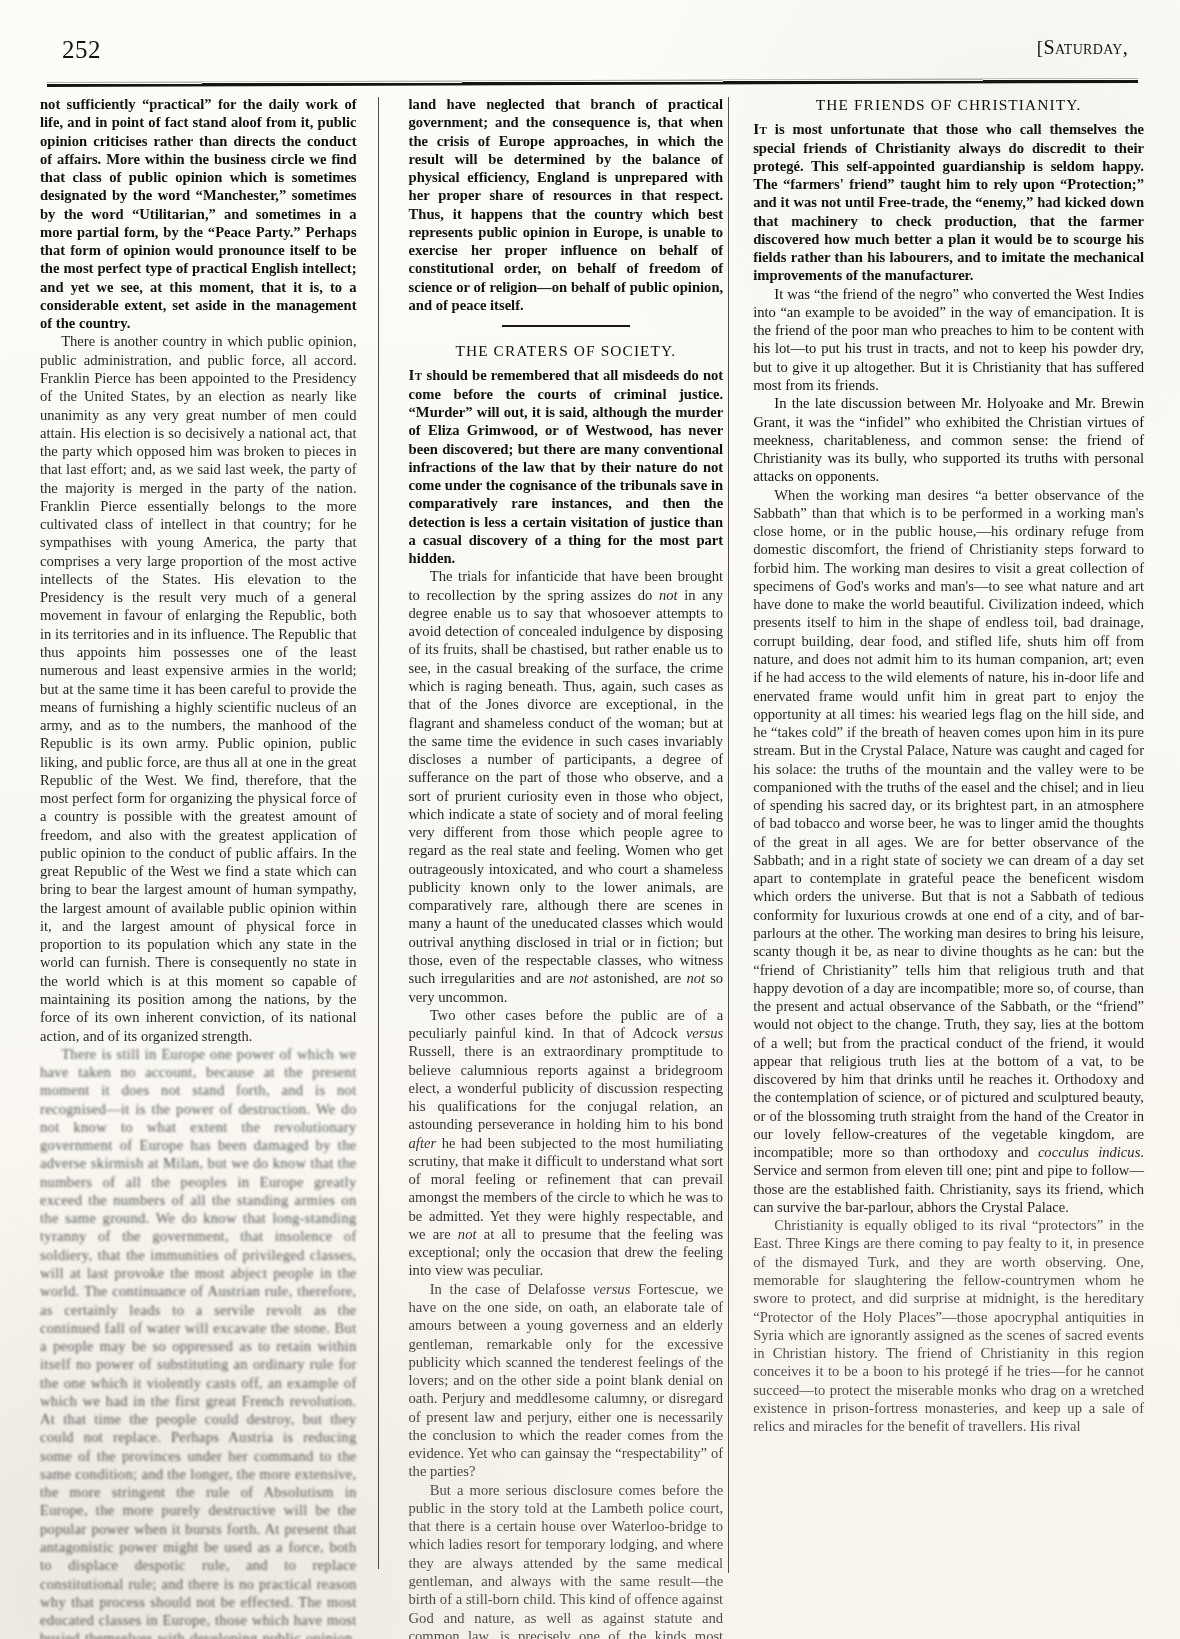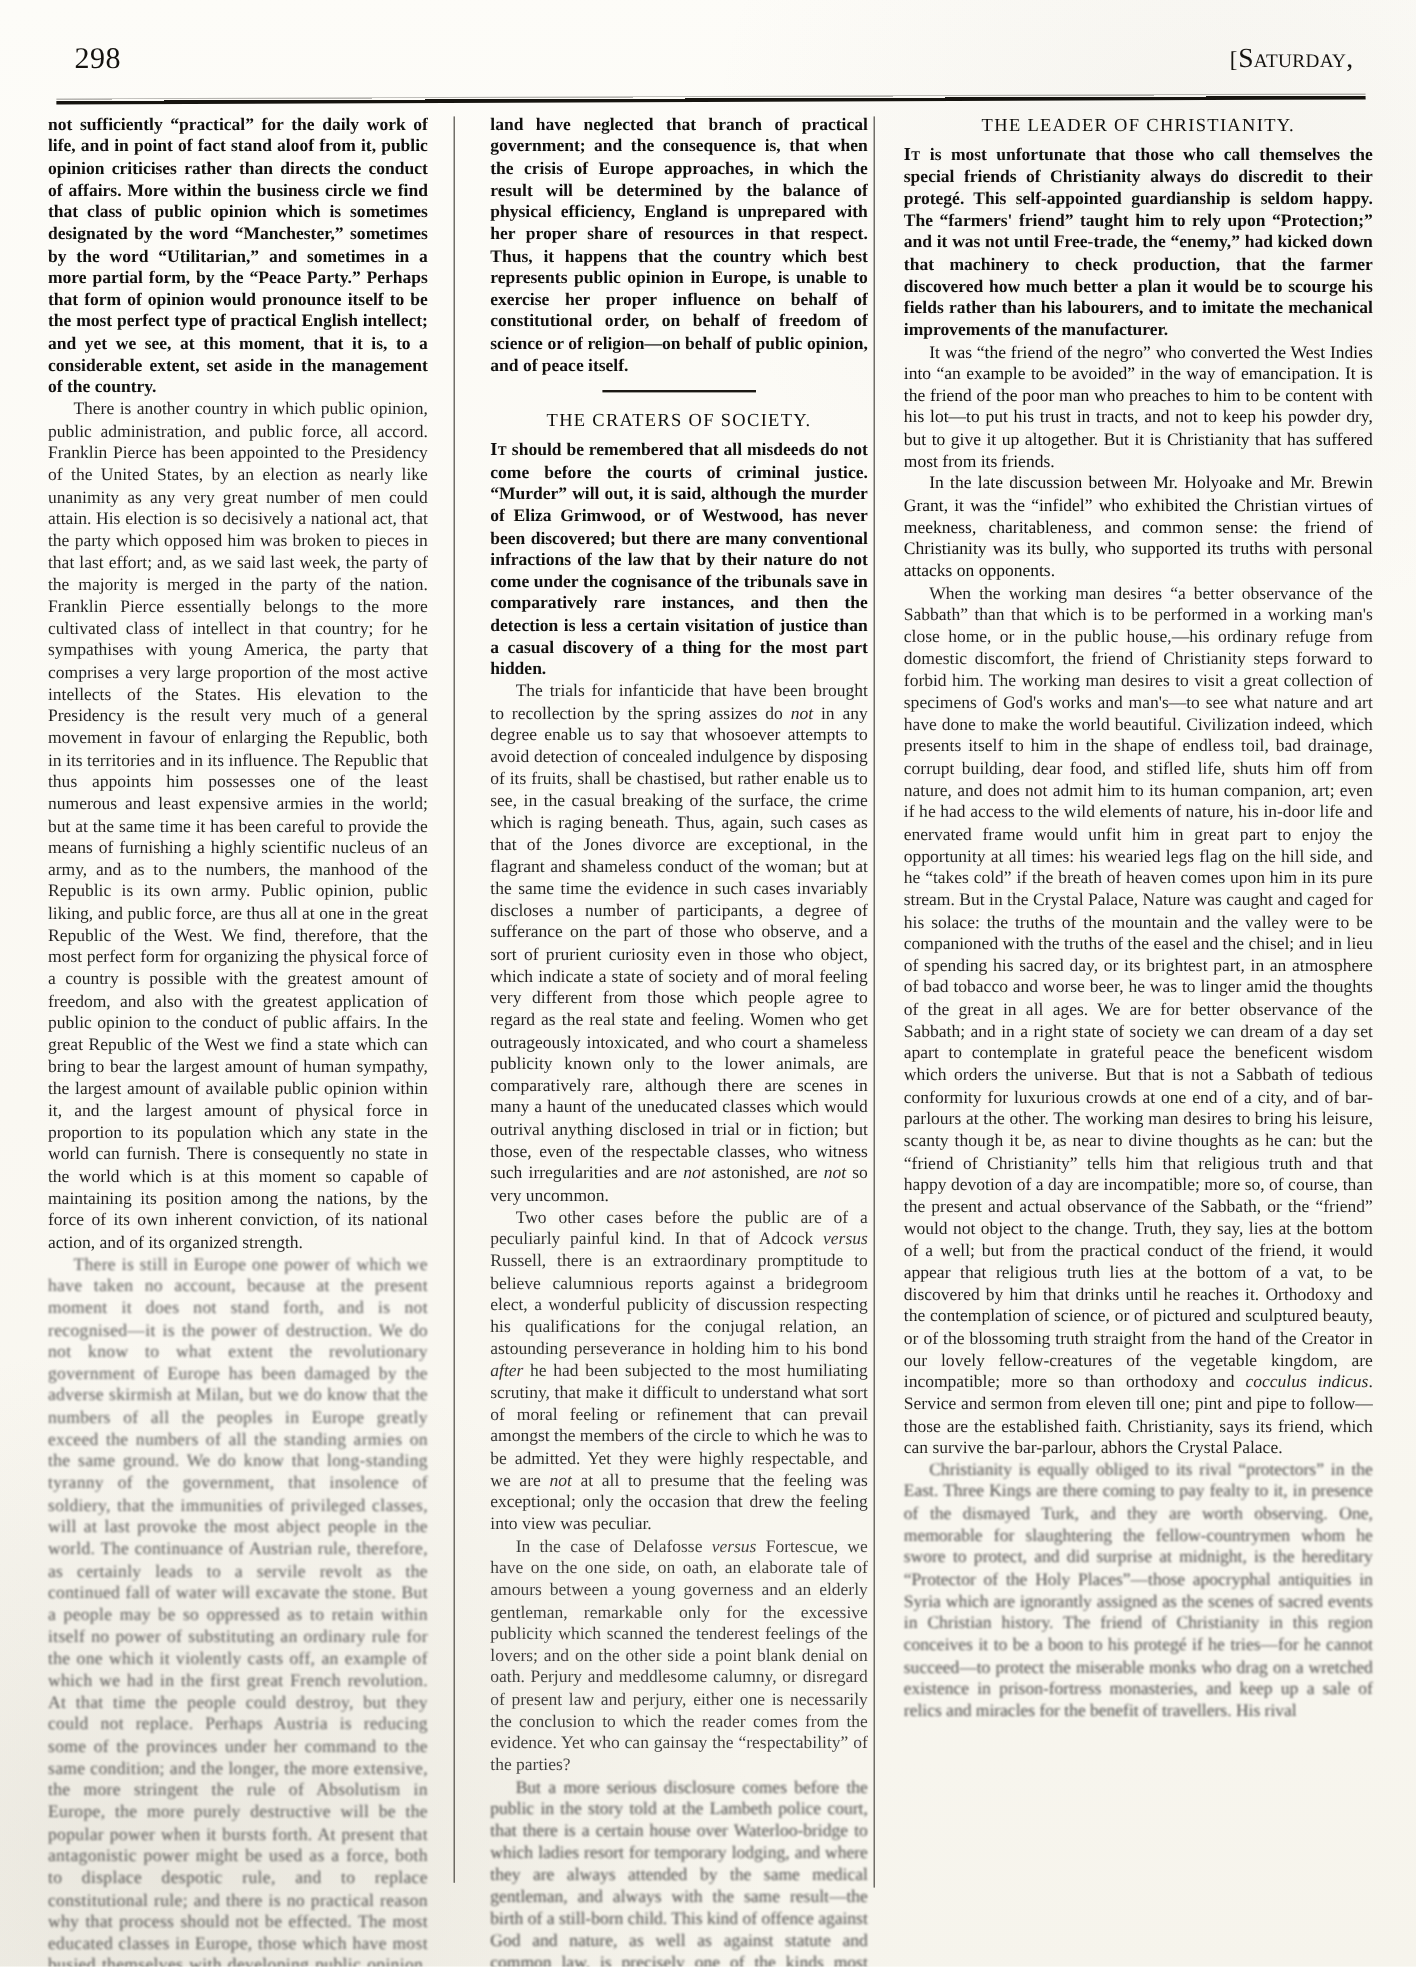--- a/index.html
+++ b/index.html
@@ -58,21 +58,21 @@
     font-family: "Liberation Serif", serif;
   }
   .masthead-right {
     position: absolute;
     right: 52px;
     top: 6px;
     font-size: 19px;
     letter-spacing: 0.6px;
     color: #15130f;
   }
-  .masthead-right .sc { font-size: 23px; }
+  .masthead-right .sc { font-size: 20px; }
   .rule-top {
     position: absolute;
     left: 47px;
     right: 42px;
     top: 80px;
     height: 5px;
     z-index: 2;
     background: linear-gradient(to bottom,
         rgba(20,18,14,0.30) 0 1px,
         rgba(0,0,0,0) 1px 2px,
@@ -147,21 +147,21 @@
   .f3b { filter: blur(0.62px) contrast(0.82) brightness(1.07); opacity: 0.88; }
 
   .col-1 .f4 { letter-spacing: 0.02em; }
 </style>
 </head>
 <body>
 
 <div class="page">
 
   <div class="masthead">
-    <div class="folio">298</div>
+    <div class="folio">252</div>
     <div class="masthead-right"><span>[</span><span class="sc">Saturday,</span></div>
   </div>
 
   <div class="rule-top"></div>
 
   <div class="columns">
 
     <div class="divider div-1"></div>
     <div class="divider div-2"></div>
 
@@ -194,21 +194,21 @@
       </div>
       <div class="f3b">
         <p>In the case of Delafosse <em>versus</em> Fortescue, we have on the one side, on oath, an elaborate tale of amours between a young governess and an elderly gentleman, remarkable only for the excessive publicity which scanned the tenderest feelings of the lovers; and on the other side a point blank denial on oath. Perjury and meddlesome calumny, or disregard of present law and perjury, either one is necessarily the conclusion to which the reader comes from the evidence. Yet who can gainsay the “respectability” of the parties?</p>
       </div>
       <div class="f3">
         <p>But a more serious disclosure comes before the public in the story told at the Lambeth police court, that there is a certain house over Waterloo-bridge to which ladies resort for temporary lodging, and where they are always attended by the same medical gentleman, and always with the same result—the birth of a still-born child. This kind of offence against God and nature, as well as against statute and common law, is precisely one of the kinds most difficult of detection, and therefore detection must be very rare as compared with the instances of the offence; yet the practice at which the evidence points is suspected with great probability in all great towns, and truly it is <em>sometimes</em> found out. Truth is stranger than fiction, and our own columns illustrate the proverb; the unintended disclosures of society itself excel those of the “Vagabond,” whose experience does  seem to penetrate to the darkest places of which society is conscious in itself.</p>
       </div>
     </div>
 
     <div class="col col-3">
-      <div class="art-head" style="margin-top:0">THE LEADER OF CHRISTIANITY.</div>
+      <div class="art-head" style="margin-top:0">THE FRIENDS OF CHRISTIANITY.</div>
       <div class="f0">
         <p class="noindent"><span class="sc">It</span><span> is most unfortunate that those who call themselves the special friends of Christianity always do discredit to their protegé. This self-appointed guardianship is seldom happy. The “farmers' friend” taught him to rely upon “Protection;” and it was not until Free-trade, the “enemy,” had kicked down that machinery to check production, that the farmer discovered how much better a plan it would be to scourge his fields rather than his labourers, and to imitate the mechanical improvements of the manufacturer.</span></p>
       </div>
       <div class="f0">
         <p>It was “the friend of the negro” who converted the West Indies into “an example to be avoided” in the way of emancipation. It is the friend of the poor man who preaches to him to be content with his lot—to put his trust in tracts, and not to keep his powder dry, but to give it up altogether. But it is Christianity that has suffered most from its friends.</p>
         <p>In the late discussion between Mr. Holyoake and Mr. Brewin Grant, it was the “infidel” who exhibited the Christian virtues of meekness, charitableness, and common sense: the friend of Christianity was its bully, who supported its truths with personal attacks on opponents.</p>
       </div>
       <div class="f1">
         <p>When the working man desires “a better observance of the Sabbath” than that which is to be performed in a working man's close home, or in the public house,—his ordinary refuge from domestic discomfort, the friend of Christianity steps forward to forbid him. The working man desires to visit a great collection of specimens of God's works and man's—to see what nature and art have done to make the world beautiful. Civilization indeed, which presents itself to him in the shape of endless toil, bad drainage, corrupt building, dear food, and stifled life, shuts him off from nature, and does not admit him to its human companion, art; even if he had access to the wild elements of nature, his in-door life and enervated frame would unfit him in great part to enjoy the opportunity at all times: his wearied legs flag on the hill side, and he “takes cold” if the breath of heaven comes upon him in its pure stream. But in the Crystal Palace, Nature was caught and caged for his solace: the truths of the mountain and the valley were to be companioned with the truths of the easel and the chisel; and in lieu of spending his sacred day, or its brightest part, in an atmosphere of bad tobacco and worse beer, he was to linger amid the thoughts of the great in all ages. We are for better observance of the Sabbath; and in a right state of society we can dream of a day set apart to contemplate in grateful peace the beneficent wisdom which orders the universe. But that is not a Sabbath of tedious conformity for luxurious crowds at one end of a city, and of bar-parlours at the other. The working man desires to bring his leisure, scanty though it be, as near to divine thoughts as he can: but the “friend of Christianity” tells him that religious truth and that happy devotion of a day are incompatible; more so, of course, than the present and actual observance of the Sabbath, or the “friend” would not object to the change. Truth, they say, lies at the bottom of a well; but from the practical conduct of the friend, it would appear that religious truth lies at the bottom of a vat, to be discovered by him that drinks until he reaches it. Orthodoxy and the contemplation of science, or of pictured and sculptured beauty, or of the blossoming truth straight from the hand of the Creator in our lovely fellow-creatures of the vegetable kingdom, are incompatible; more so than orthodoxy and <em>cocculus indicus</em>. Service and sermon from eleven till one; pint and pipe to follow—those are the established faith. Christianity, says its friend, which can survive the bar-parlour, abhors the Crystal Palace.</p>
       </div>

